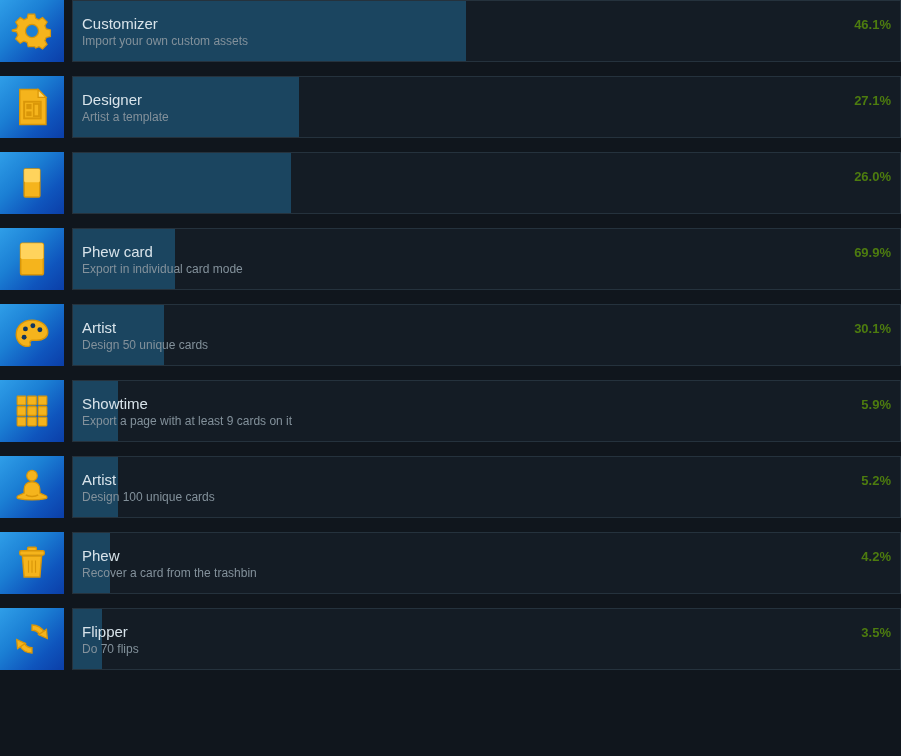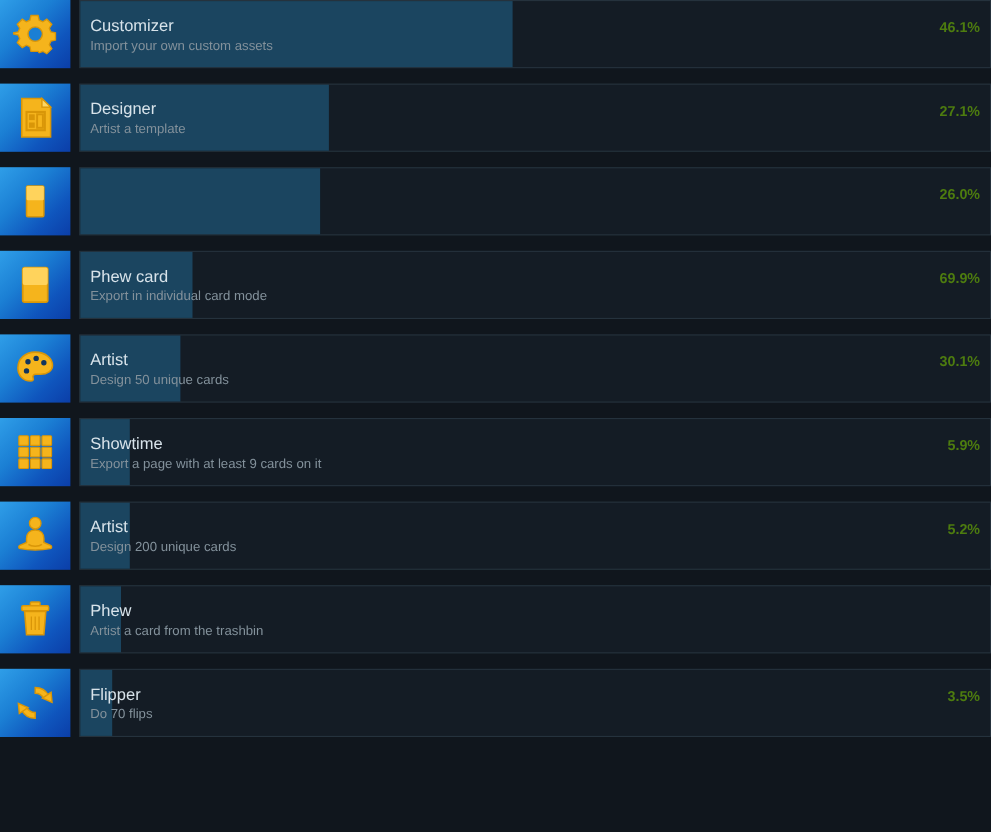--- a/index.html
+++ b/index.html
@@ -217,39 +217,40 @@
       <div class="ach-icon-tile"><span><svg viewBox="0 0 48 48">
             <circle cx="24" cy="11" r="6" fill="#f5b41c" stroke="#d99608" stroke-width="1.4"></circle>
             <path fill="#f5b41c" stroke="#d99608" stroke-width="1.5" d="M24 18c-6 0-9 4-9 9v4l-7 3c-1.5.7-1.5 3 .5 3.4 4 .8 8 1.4 15.5 1.4s11.5-.6 15.5-1.4c2-.4 2-2.7.5-3.4l-7-3v-4c0-5-3-9-9-9z"></path>
             <path fill="none" stroke="#d99608" stroke-width="1.6" d="M17 33c3 2.5 11 2.5 14 0"></path>
           </svg></span></div>
       <div class="ach-bar-wrap">
         <div class="ach-bar-track"></div>
         <div class="ach-bar-fill" style="width:45px"></div>
         <div class="ach-text">
           <div class="ach-name">Artist</div>
-          <div class="ach-desc">Design 200 unique cards</div>
+          <div class="ach-desc">Design 100 unique cards</div>
         </div>
         <div class="ach-pct">5.2%</div>
       </div>
     </div>
     <div class="ach-row">
       <div class="ach-icon-tile"><span><svg viewBox="0 0 48 48">
             <rect x="19" y="6" width="10" height="4" rx="1" fill="#f5b41c" stroke="#d99608" stroke-width="1.5"></rect>
             <rect x="10" y="10" width="28" height="5" rx="1.5" fill="#f5b41c" stroke="#d99608" stroke-width="1.5"></rect>
             <path fill="#f5b41c" stroke="#d99608" stroke-width="1.6" d="M13 16h22l-2 24H15z"></path>
             <path stroke="#d99608" stroke-width="1.3" d="M20 21v14M24 21v14M28 21v14"></path>
           </svg></span></div>
       <div class="ach-bar-wrap">
         <div class="ach-bar-track"></div>
         <div class="ach-bar-fill" style="width:37px"></div>
         <div class="ach-text">
           <div class="ach-name">Phew</div>
-          <div class="ach-desc">Artist a card from the trashbin</div>
-        </div>
+          <div class="ach-desc">Recover a card from the trashbin</div>
+        </div>
+        <div class="ach-pct">4.2%</div>
       </div>
     </div>
     <div class="ach-row">
       <div class="ach-icon-tile"><span><svg viewBox="0 0 48 48">
             <path fill="#f5b41c" stroke="#d99608" stroke-width="1.5" d="M24 8a16 16 0 0 1 14 8.3l-5.2 3A10 10 0 0 0 24 14z"></path>
             <path fill="#f5b41c" stroke="#d99608" stroke-width="1.5" d="M40.5 13l1 10.5-10-4.5z"></path>
             <path fill="#f5b41c" stroke="#d99608" stroke-width="1.5" d="M24 40a16 16 0 0 1-14-8.3l5.2-3A10 10 0 0 0 24 34z"></path>
             <path fill="#f5b41c" stroke="#d99608" stroke-width="1.5" d="M7.5 35l-1-10.5 10 4.5z"></path>
           </svg></span></div>
       <div class="ach-bar-wrap">

